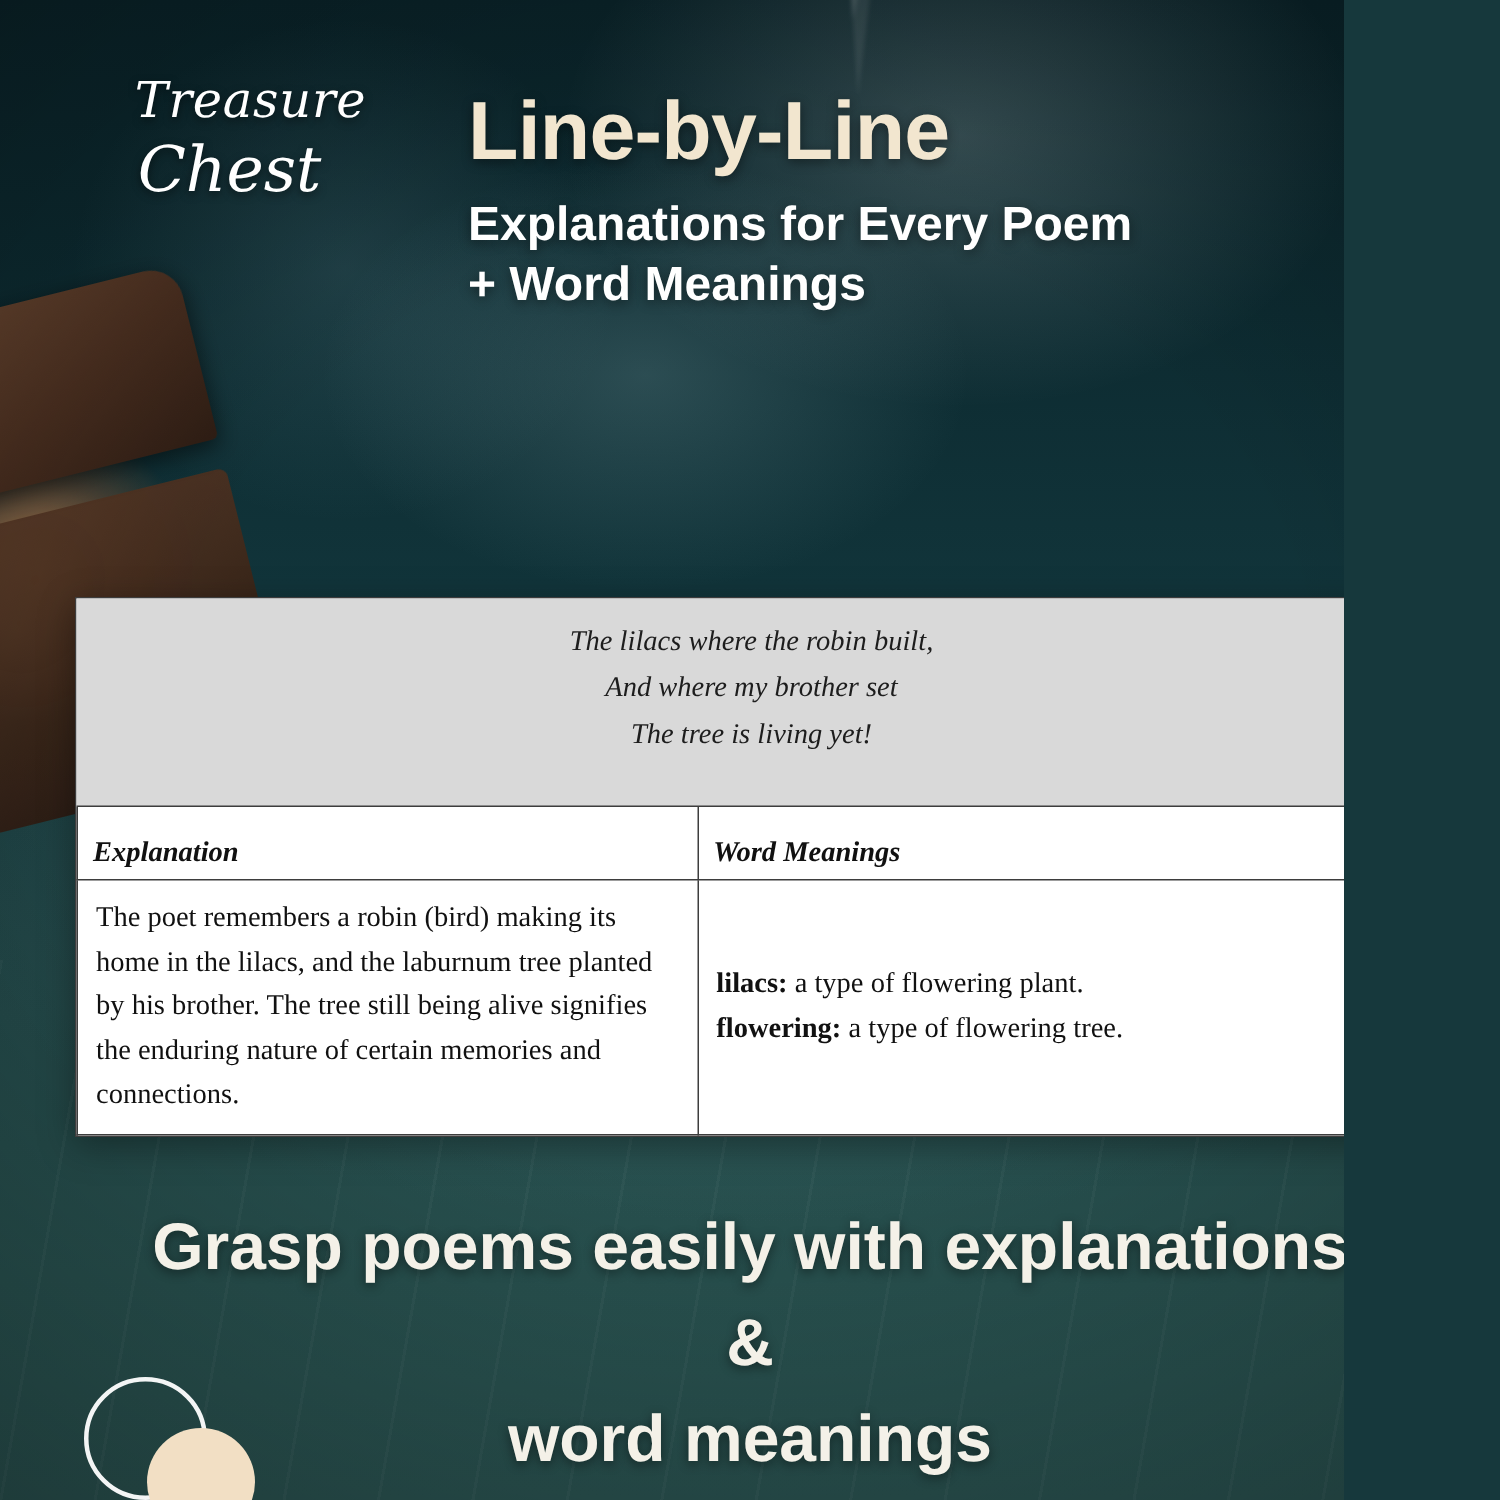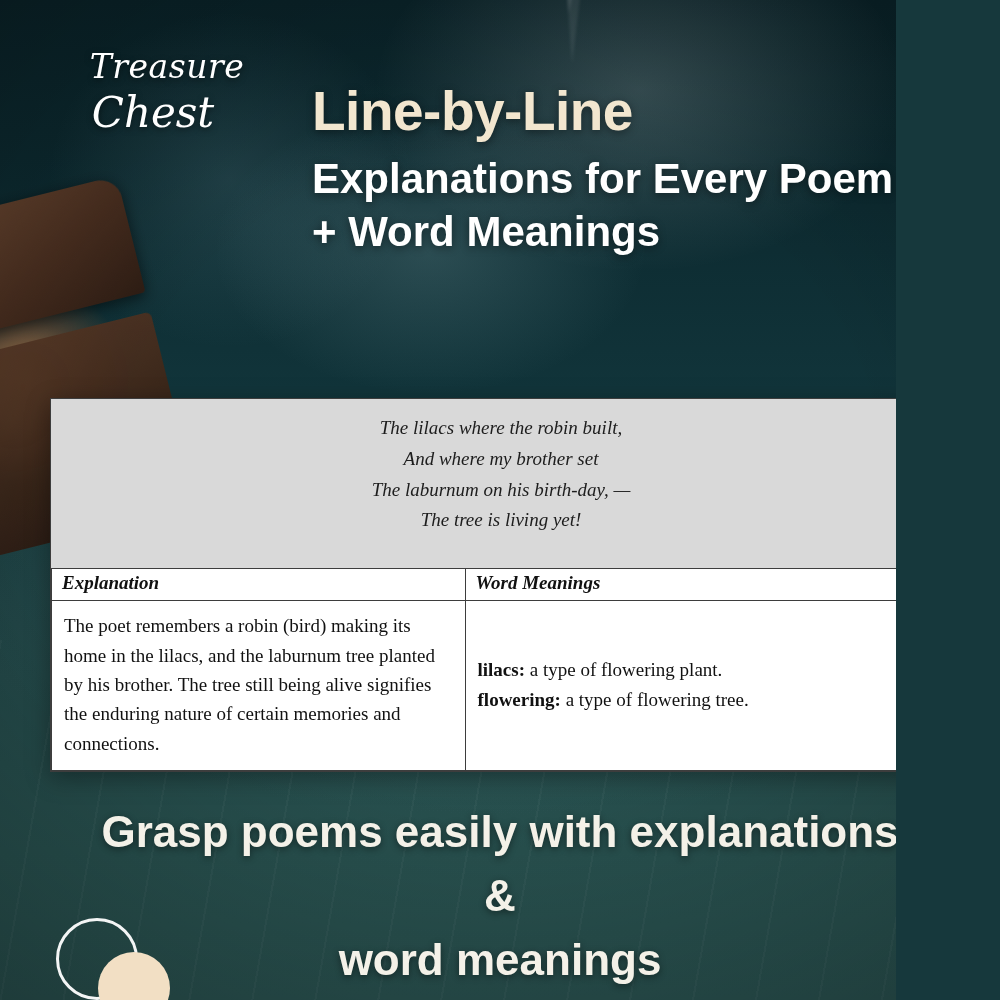--- a/index.html
+++ b/index.html
@@ -124,33 +124,32 @@
     margin-top: 6px;
     margin-left: -28px;
     text-shadow: 0 2px 6px rgba(0,0,0,0.5);
   }
 
   
   .headline {
     position: absolute;
     left: 312px; top: 58px;
     width: 640px;
-    margin-top: 24px;
   }
   .headline .h-main {
     font-size: 55px;
     font-weight: bold;
     color: #f2e6cf;
     letter-spacing: -0.5px;
     line-height: 1.08;
     text-shadow: 0 2px 8px rgba(0,0,0,0.45);
   }
   .headline .h-sub {
     margin-top: 12px;
-    font-size: 42px;
+    font-size: 32px;
     font-weight: bold;
     color: #ffffff;
     line-height: 1.25;
     text-shadow: 0 2px 8px rgba(0,0,0,0.45);
   }
 
   
   .card {
     position: absolute;
     left: 50px; top: 398px;
@@ -180,21 +179,21 @@
     border-top: none;
     vertical-align: top;
     font-family: "Liberation Serif", serif;
   }
   .tbl th {
     text-align: left;
     font-style: italic;
     font-weight: bold;
     font-size: 19px;
     color: #111111;
-    padding: 3px 10px 6px;
+    padding: 20px 10px 6px;
     background: #ffffff;
   }
   .tbl td {
     font-size: 19px;
     color: #111111;
     line-height: 1.55;
     padding: 10px 12px 12px;
     background: #ffffff;
   }
   .col-left { width: 46%; }
@@ -268,21 +267,20 @@
       <div>Explanations for Every Poem</div>
       <div>+ Word Meanings</div>
     </div>
   </div>
 
   <div class="card">
 
     <div class="poem-block">
       <div>The lilacs where the robin built,</div>
       <div>And where my brother set</div>
-      <div>The laburnum on his birth-day, —</div>
       <div>The tree is living yet!</div>
     </div>
 
     <table class="tbl">
       <colgroup>
         <col class="col-left">
         <col class="col-right">
       </colgroup>
       <thead>
         <tr>

